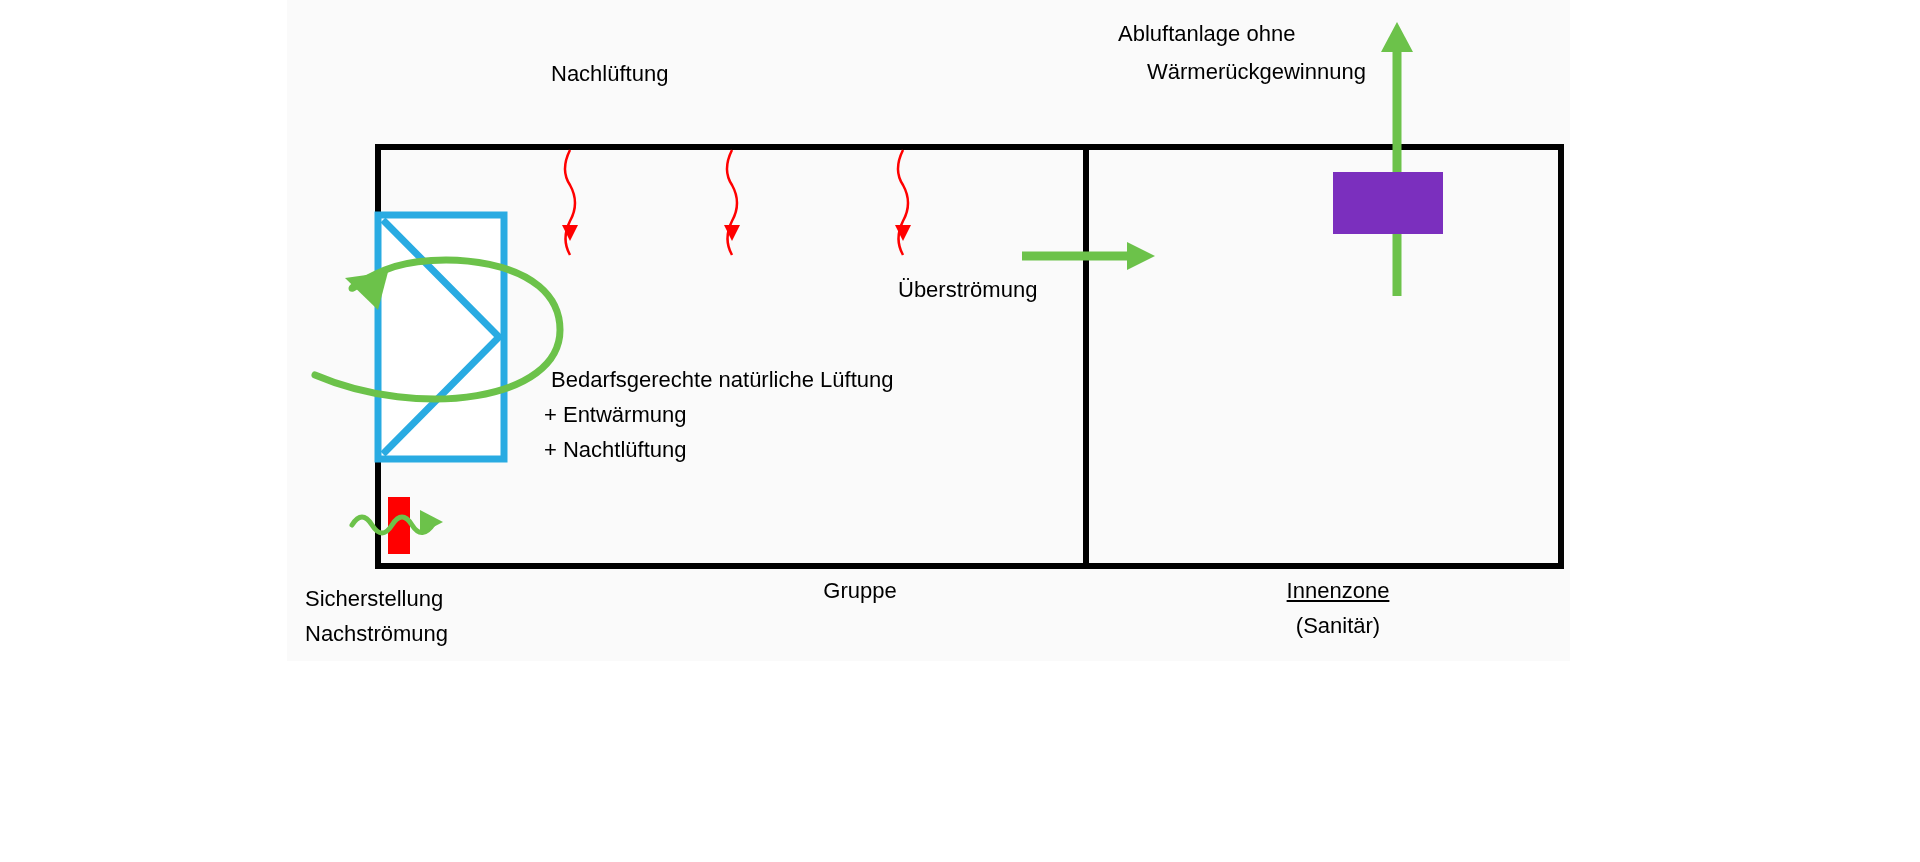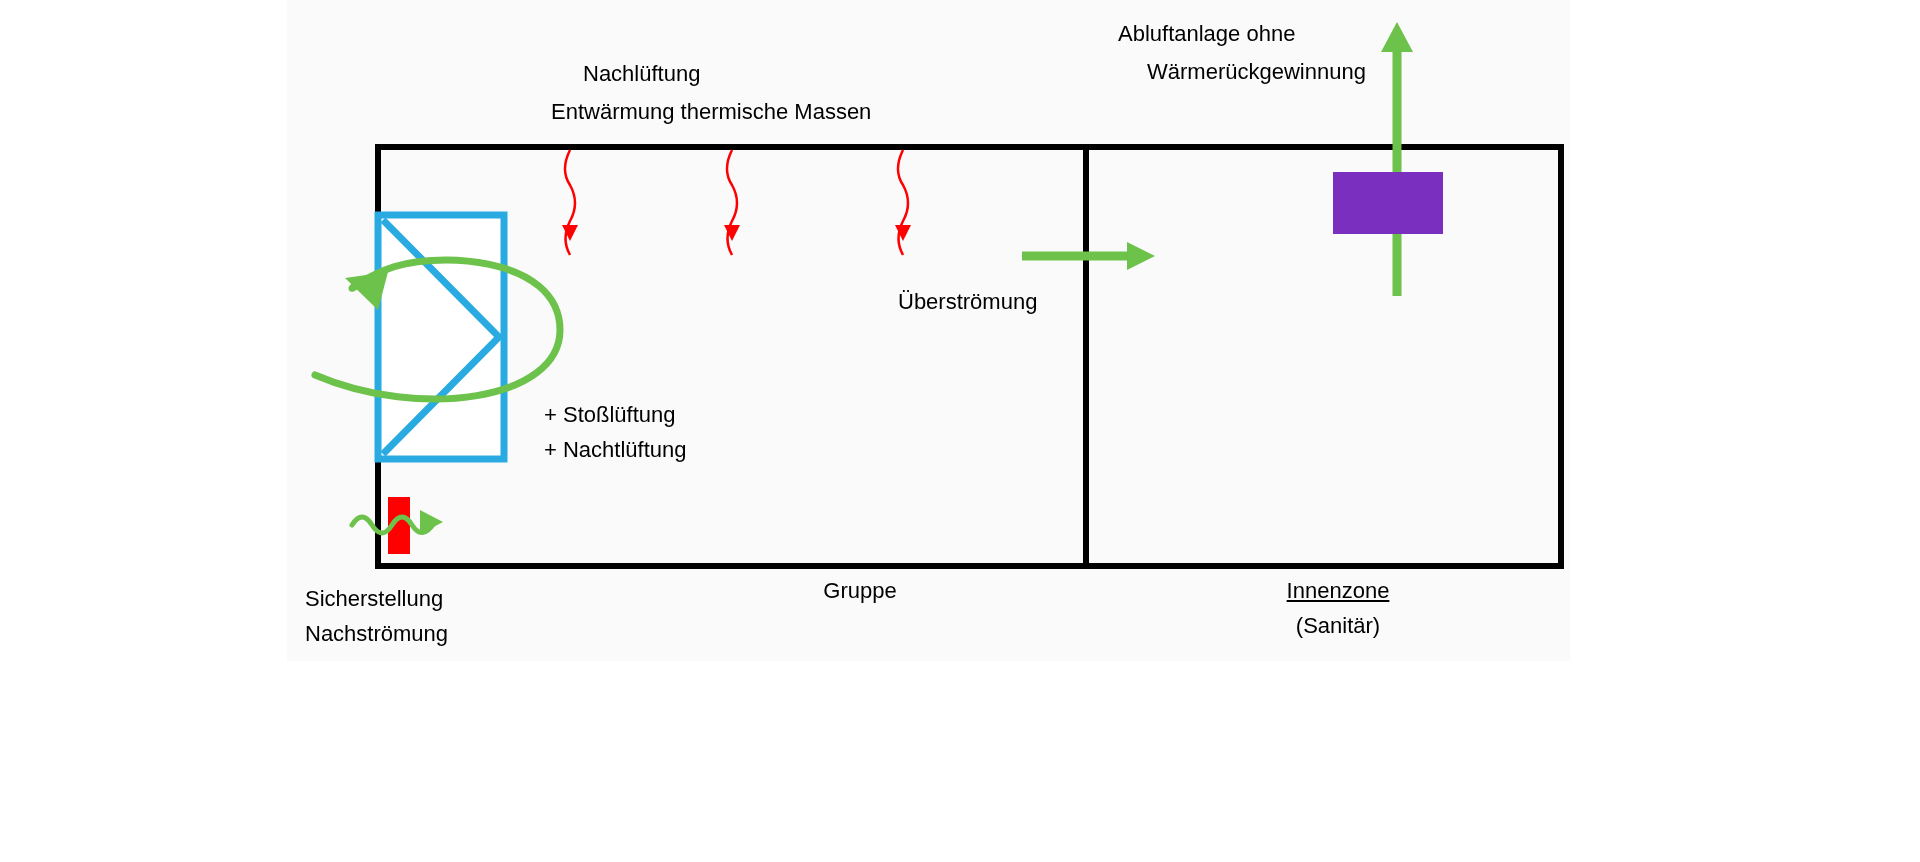--- a/index.html
+++ b/index.html
@@ -90,29 +90,29 @@
       <path d="M 1127 242 L 1155 256 L 1127 270 Z" fill="#6CC24A" stroke="none"></path>
     </g>
 
     <g>
       <line x1="1397" y1="296" x2="1397" y2="45" stroke="#6CC24A" stroke-width="9"></line>
       <path d="M 1381 52 L 1397 22 L 1413 52 Z" fill="#6CC24A" stroke="none"></path>
       <rect x="1333" y="172" width="110" height="62" fill="#7B2FBE" stroke="none"></rect>
     </g>
   </svg>
 
-  <div class="lbl" style="left:551px; top:60px;margin-left:32px;">Nachlüftung</div>
-  <div class="lbl" style="left:551px; top:98px;">Entwärmung thermische Massen</div>
+  <div class="lbl" style="left:551px; top:60px;">Nachlüftung</div>
 
   <div class="lbl" style="left:1107px; top:20px;margin-left:11px;">Abluftanlage ohne</div>
   <div class="lbl" style="left:1107px; top:58px;margin-left:40px;">Wärmerückgewinnung</div>
 
-  <div class="lbl" style="left:898px; top:288px;">Überströmung</div>
+  <div class="lbl" style="left:898px; top:276px;">Überströmung</div>
 
-  <div class="lbl" style="left:544px; top:401px;">+ Stoßlüftung</div>
+  <div class="lbl" style="left:551px; top:366px;">Bedarfsgerechte natürliche Lüftung</div>
+  <div class="lbl" style="left:544px; top:401px;">+ Entwärmung</div>
   <div class="lbl" style="left:544px; top:436px;text-align:center;">+ Nachtlüftung</div>
 
   <div class="lbl" style="left:305px; top:585px;">Sicherstellung</div>
   <div class="lbl" style="left:305px; top:620px;">Nachströmung</div>
 
   <div class="lbl center" style="left:860px; top:577px;">Gruppe</div>
 
   <div class="lbl center" style="left:1338px; top:577px;text-decoration:underline;">Innenzone</div>
   <div class="lbl center" style="left:1338px; top:612px;">(Sanitär)</div>
 

